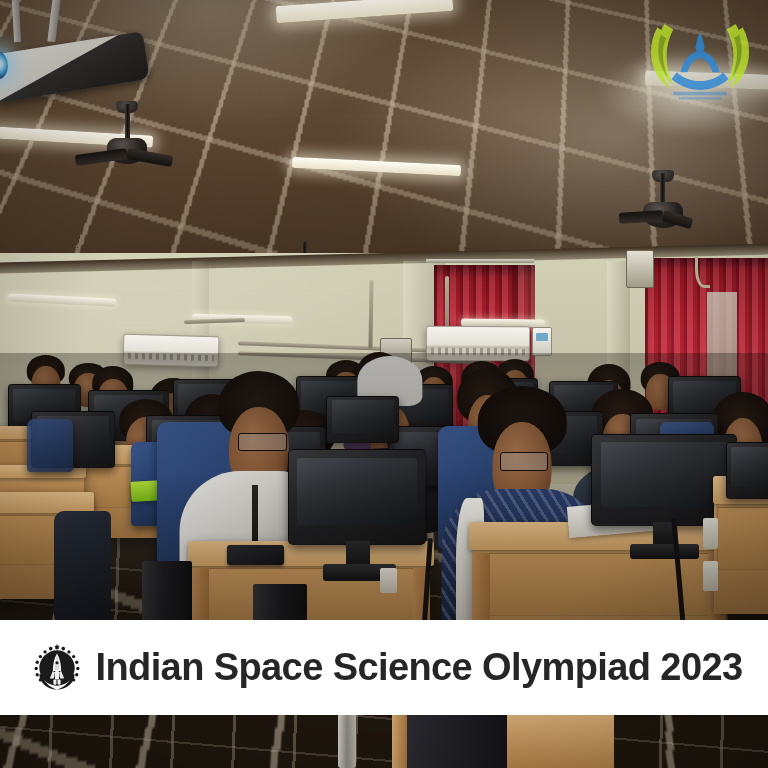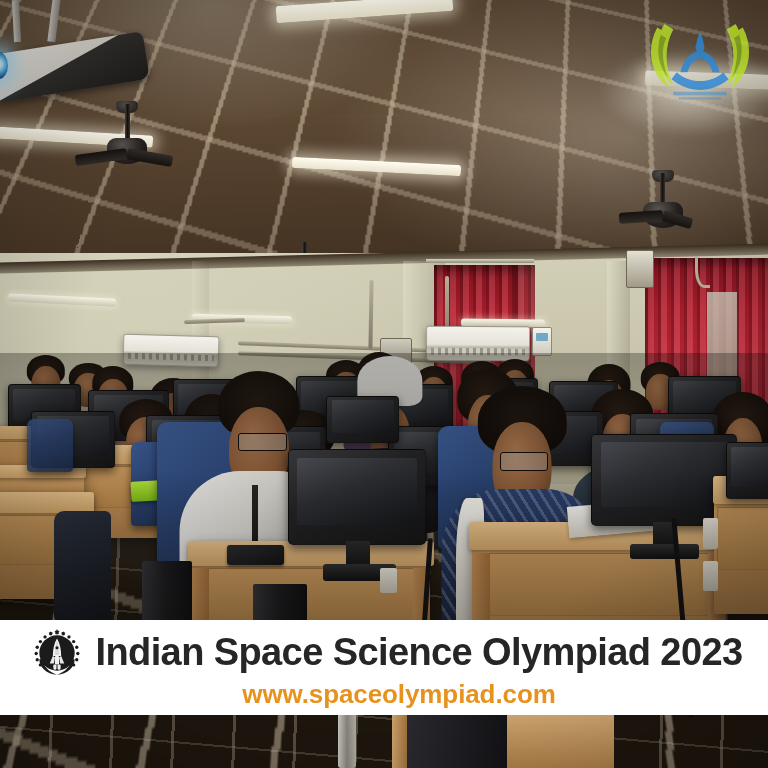--- a/index.html
+++ b/index.html
@@ -720,16 +720,15 @@
           <circle cx="50" cy="40" r="3" fill="#1b1b1b"></circle>
           <path d="M42 56 L36 70 L44 70 L46 58 Z" fill="#e8e8e8"></path>
           <path d="M58 56 L64 70 L56 70 L54 58 Z" fill="#e8e8e8"></path>
           <rect x="46" y="56" width="8" height="16" rx="2" fill="#f2f2f2"></rect>
           <rect x="43" y="72" width="6" height="10" rx="2" fill="#ededed"></rect>
           <rect x="51" y="72" width="6" height="10" rx="2" fill="#ededed"></rect>
         </svg>
       </div>
       <div class="banner-title">Indian Space Science Olympiad 2023</div>
     </div>
-    <div class="banner-url">www.spaceolympiad.com</div>
   </div>
 
 </div>
 
 </body></html>

